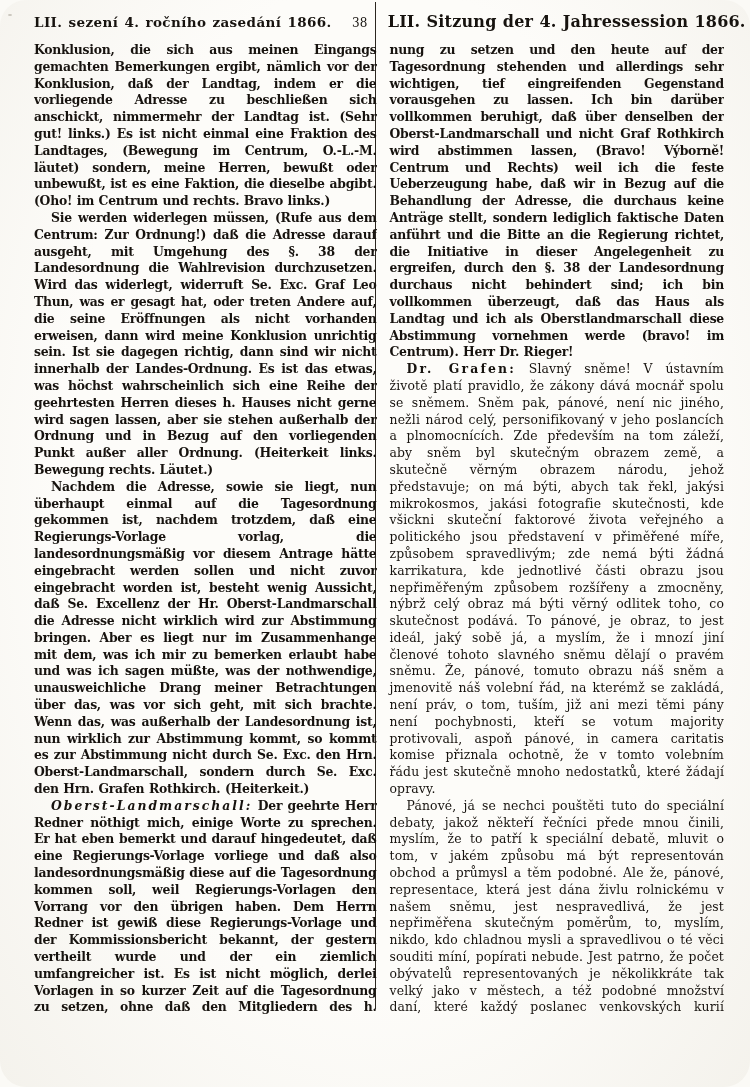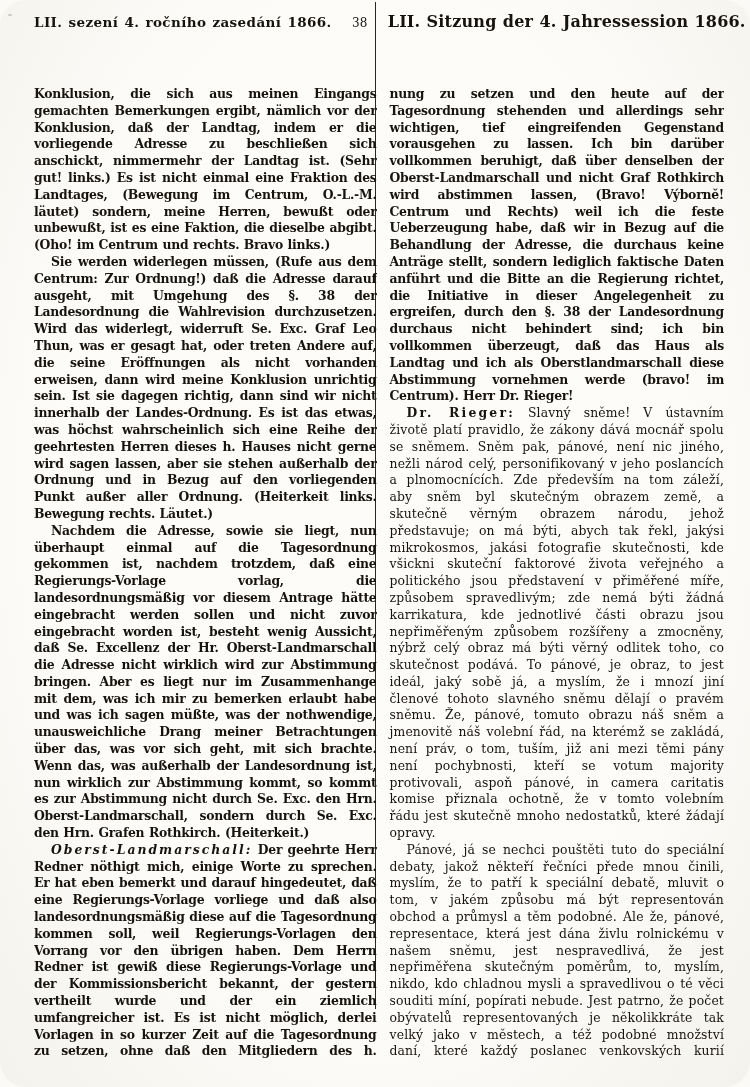--- a/index.html
+++ b/index.html
@@ -53,21 +53,20 @@
   .columns {
     position: absolute;
     top: 42px;
     left: 34px;
     right: 26px;
     bottom: 0;
     display: grid;
     grid-template-columns: 1fr 1fr;
     column-gap: 5px;
     overflow: hidden;
-    margin-top: 44px;
   }
   .col {
     overflow: hidden;
     height: 975px;
     text-align: justify;
     font-size: 12.4px;
     line-height: 16.8px;
     letter-spacing: -0.1px;
   }
   .col-right { position: relative; padding-left: 8px; }
@@ -133,20 +132,20 @@
       <p class="indent">Nachdem die Adresse, sowie sie liegt, nun überhaupt einmal auf die Tagesordnung gekommen ist, nachdem trotzdem, daß eine Regierungs-Vorlage vorlag, die landesordnungsmäßig vor diesem Antrage hätte eingebracht werden sollen und nicht zuvor eingebracht worden ist, besteht wenig Aussicht, daß Se. Excellenz der Hr. Oberst-Landmarschall die Adresse nicht wirklich wird zur Abstimmung bringen. Aber es liegt nur im Zusammenhange mit dem, was ich mir zu bemerken erlaubt habe und was ich sagen müßte, was der nothwendige, unausweichliche Drang meiner Betrachtungen über das, was vor sich geht, mit sich brachte. Wenn das, was außerhalb der Landesordnung ist, nun wirklich zur Abstimmung kommt, so kommt es zur Abstimmung nicht durch Se. Exc. den Hrn. Oberst-Landmarschall, sondern durch Se. Exc. den Hrn. Grafen Rothkirch. (Heiterkeit.)</p>
       <p class="indent">
         <span class="speaker">Oberst-Landmarschall:</span>
         <span>Der geehrte Herr Redner nöthigt mich, einige Worte zu sprechen. Er hat eben bemerkt und darauf hingedeutet, daß eine Regierungs-Vorlage vorliege und daß also landesordnungsmäßig diese auf die Tagesordnung kommen soll, weil Regierungs-Vorlagen den Vorrang vor den übrigen haben. Dem Herrn Redner ist gewiß diese Regierungs-Vorlage und der Kommissionsbericht bekannt, der gestern vertheilt wurde und der ein ziemlich umfangreicher ist. Es ist nicht möglich, derlei Vorlagen in so kurzer Zeit auf die Tagesordnung zu setzen, ohne daß den Mitgliedern des h. Hauses Gelegenheit gegeben wird, dieselbe zu erörtern und näher zu prüfen. Ich habe in dieser Beziehung mit dem Hrn. Regierungs-Vertreter mich in's Einvernehmen gesetzt und habe erfahren, daß es gar keinem Anstande unterliege, (Bewegung links,) die Regierungs-Vorlage später auf die Tagesord-</span>
       </p>
     </div>
 
     <div class="col col-right">
       <p class="fraktur">nung zu setzen und den heute auf der Tagesordnung stehenden und allerdings sehr wichtigen, tief eingreifenden Gegenstand vorausgehen zu lassen. Ich bin darüber vollkommen beruhigt, daß über denselben der Oberst-Landmarschall und nicht Graf Rothkirch wird abstimmen lassen, (Bravo! Výborně! Centrum und Rechts) weil ich die feste Ueberzeugung habe, daß wir in Bezug auf die Behandlung der Adresse, die durchaus keine Anträge stellt, sondern lediglich faktische Daten anführt und die Bitte an die Regierung richtet, die Initiative in dieser Angelegenheit zu ergreifen, durch den §. 38 der Landesordnung durchaus nicht behindert sind; ich bin vollkommen überzeugt, daß das Haus als Landtag und ich als Oberstlandmarschall diese Abstimmung vornehmen werde (bravo! im Centrum). Herr Dr. Rieger!</p>
       <p class="indent antiqua">
-        <span class="speaker-antiqua">Dr. Rieger:</span>
+        <span class="speaker-antiqua">Dr. Grafen:</span>
         <span>Slavný sněme! V ústavním životě platí pravidlo, že zákony dává mocnář spolu se sněmem. Sněm pak, pánové, není nic jiného, nežli národ celý, personifikovaný v jeho poslancích a plnomocnících. Zde především na tom záleží, aby sněm byl skutečným obrazem země, a skutečně věrným obrazem národu, jehož představuje; on má býti, abych tak řekl, jakýsi mikrokosmos, jakási fotografie skutečnosti, kde všickni skuteční faktorové života veřejného a politického jsou představení v přiměřené míře, způsobem spravedlivým; zde nemá býti žádná karrikatura, kde jednotlivé části obrazu jsou nepřiměřeným způsobem rozšířeny a zmocněny, nýbrž celý obraz má býti věrný odlitek toho, co skutečnost podává. To pánové, je obraz, to jest ideál, jaký sobě já, a myslím, že i mnozí jiní členové tohoto slavného sněmu dělají o pravém sněmu. Že, pánové, tomuto obrazu náš sněm a jmenovitě náš volební řád, na kterémž se zakládá, není práv, o tom, tuším, již ani mezi těmi pány není pochybnosti, kteří se votum majority protivovali, aspoň pánové, in camera caritatis komise přiznala ochotně, že v tomto volebním řádu jest skutečně mnoho nedostatků, které žádají opravy.</span>
       </p>
       <p class="indent antiqua">Pánové, já se nechci pouštěti tuto do speciální debaty, jakož někteří řečníci přede mnou činili, myslím, že to patří k speciální debatě, mluvit o tom, v jakém způsobu má být representován obchod a průmysl a těm podobné. Ale že, pánové, representace, která jest dána živlu rolnickému v našem sněmu, jest nespravedlivá, že jest nepřiměřena skutečným poměrům, to, myslím, nikdo, kdo chladnou mysli a spravedlivou o té věci souditi míní, popírati nebude. Jest patrno, že počet obývatelů representovaných je několikkráte tak velký jako v městech, a též podobné množství daní, které každý poslanec venkovských kurií zastává, několikrát tak velké, jako daň, kterou zastávají jednotliví poslanci městští! Že v tom ohledu jest potřebí nějaké opravy, nepředpojatému zraku nemůže být tajno; že ale v samých kuriích jsou velké neshody, bylo již od mnohých</p>
     </div>
 
   </div>
 </div>
 
 </body></html>

